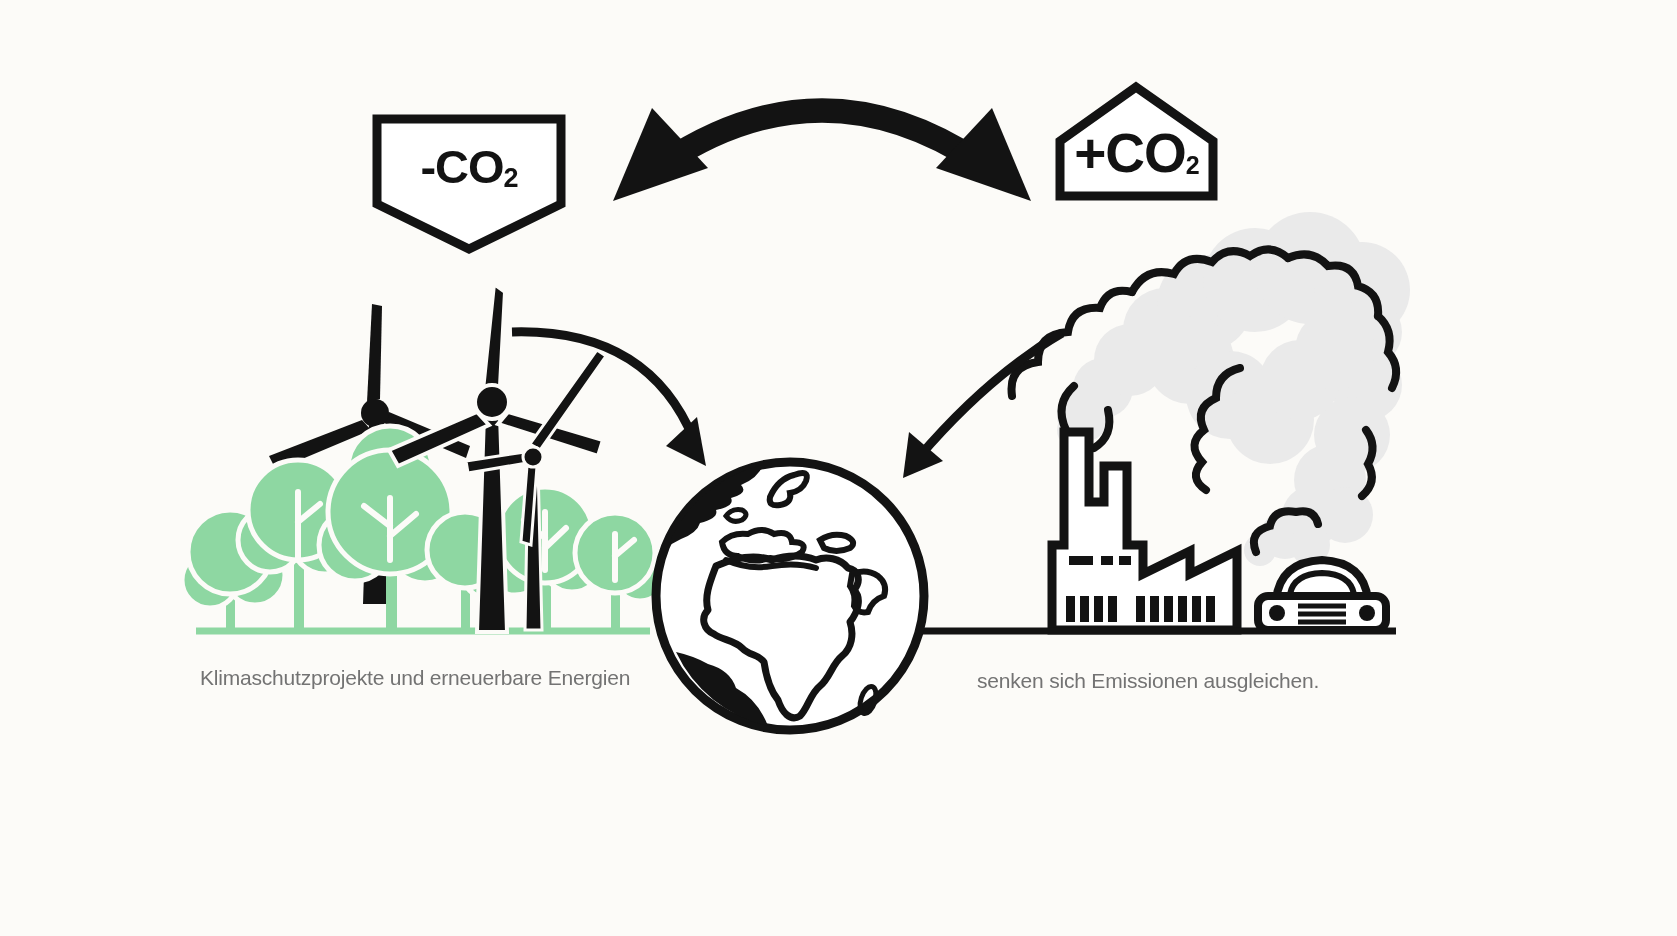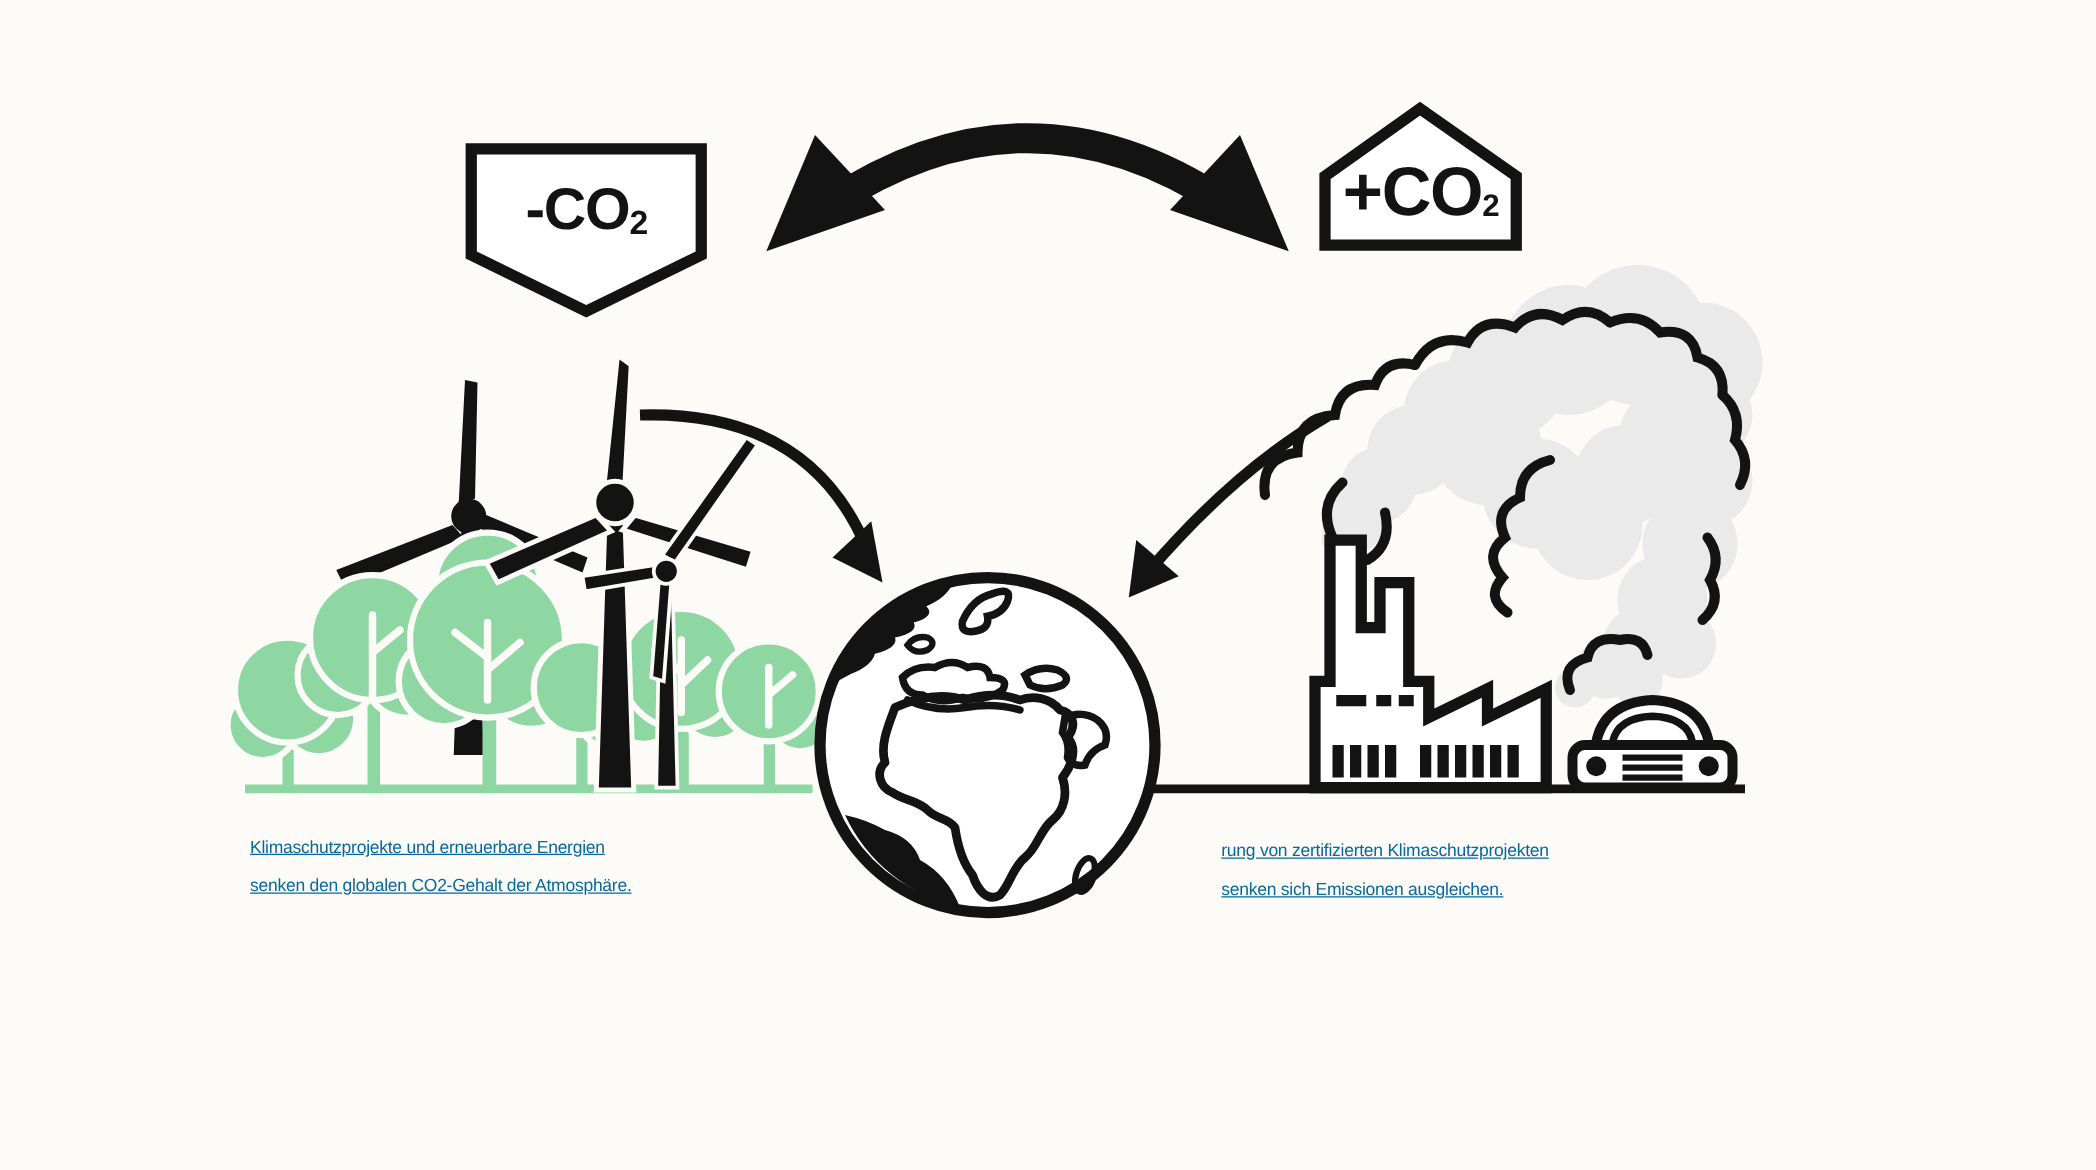--- a/index.html
+++ b/index.html
@@ -3,21 +3,21 @@
 <meta charset="utf-8">
 <style>
   html,body{margin:0;padding:0;background:#fcfbf8;}
   .stage{position:relative;width:1677px;height:936px;background:#fcfbf8;overflow:hidden;
          font-family:"Liberation Sans",sans-serif;color:#1c1c1c;}
   .stage svg{position:absolute;left:0;top:0;}
   .badge-label{position:absolute;display:flex;align-items:center;justify-content:center;
                font-weight:bold;color:#131313;letter-spacing:-1px;}
   .badge-label .formula{font-size:47px;}
   .badge-label .sub{font-size:27px;transform:translateY(12px);}
-  .caption{position:absolute;font-size:14px;line-height:31px;color:#0369a1;letter-spacing:-0.2px;text-decoration:underline;}
+  .caption{position:absolute;font-size:21px;line-height:31px;color:#737373;letter-spacing:-0.2px;}
   .caption-line{white-space:nowrap;}
 </style>
 </head>
 <body>
 
 <div class="stage">
 
   <svg width="1677" height="936" viewBox="0 0 1677 936">
 
     <g>
@@ -197,21 +197,19 @@
     <span class="formula">-CO</span>
       <span class="sub">2</span>
   </div>
   <div class="badge-label" style="left:1060px;top:116px;width:153px;height:74px;">
     <span class="formula" style="font-size:55px;">+CO</span>
       <span class="sub" style="font-size:25px;">2</span>
   </div>
 
   <div class="caption" style="left:200px;top:662px;width:520px;">
     <div class="caption-line">Klimaschutzprojekte und erneuerbare Energien</div>
-    <div class="caption-line">senken den globalen CO2-Gehalt der Atmosphäre.</div>
   </div>
 
   <div class="caption" style="left:977px;top:665px;width:480px;">
-    <div class="caption-line">rung von zertifizierten Klimaschutzprojekten</div>
     <div class="caption-line">senken sich Emissionen ausgleichen.</div>
   </div>
 
 </div>
 
 </body></html>

